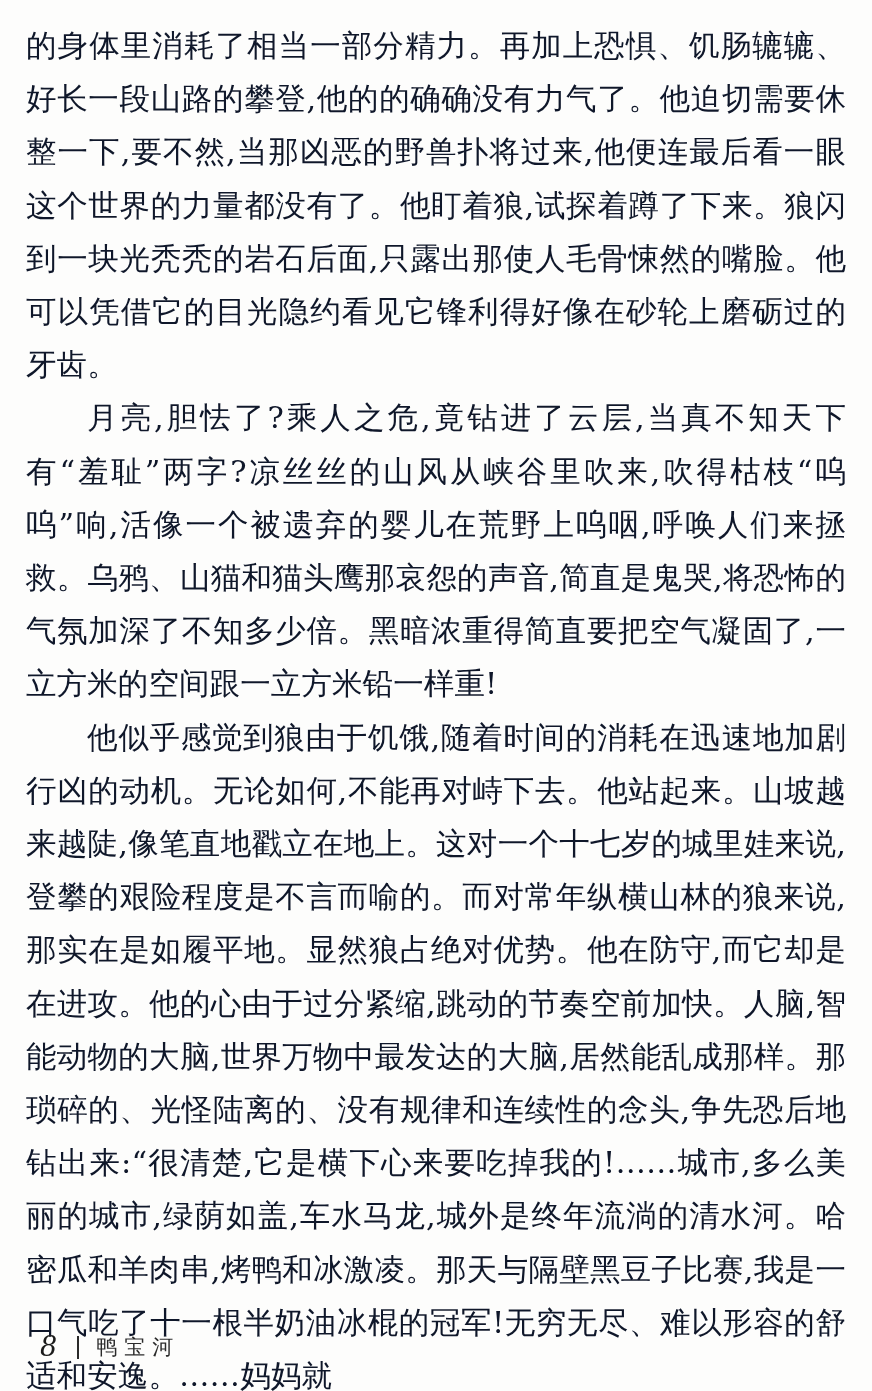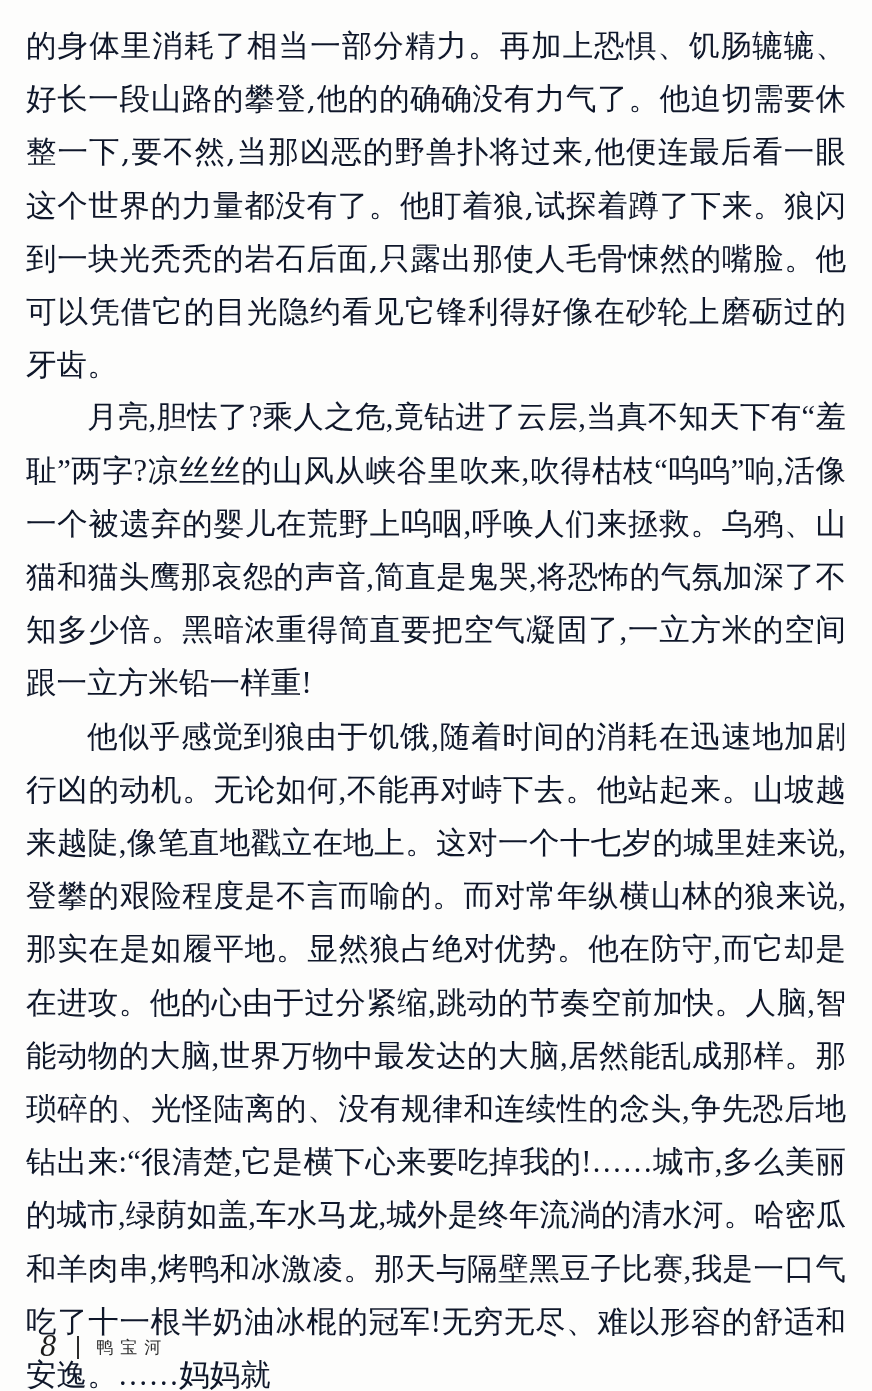--- a/index.html
+++ b/index.html
@@ -38,21 +38,20 @@
     text-align: justify;
     text-align-last: left;
     text-justify: inter-character;
     letter-spacing: 0.1px;
     font-family: "DejaVu Serif", "Liberation Serif", serif;
     font-weight: 400;
   }
 
   .para.indent {
     text-indent: 2em;
-    font-family: Liberation Serif, serif;
   }
 
   
   .footer {
     position: absolute;
     left: 40px;
     bottom: 24px;
     display: flex;
     align-items: center;
     height: 40px;
@@ -70,21 +69,21 @@
   .folio-rule {
     display: inline-block;
     width: 2px;
     height: 23px;
     background: #2a2a2a;
     margin: 0 17px 0 20px;
   }
 
   .book-title {
     font-family: "DejaVu Serif", "Liberation Serif", serif;
-    font-size: 17px;
+    font-size: 21px;
     color: #2b2b2b;
     letter-spacing: 7px;
     line-height: 1;
   }
 </style>
 </head>
 <body>
 
 <div class="page">
 

